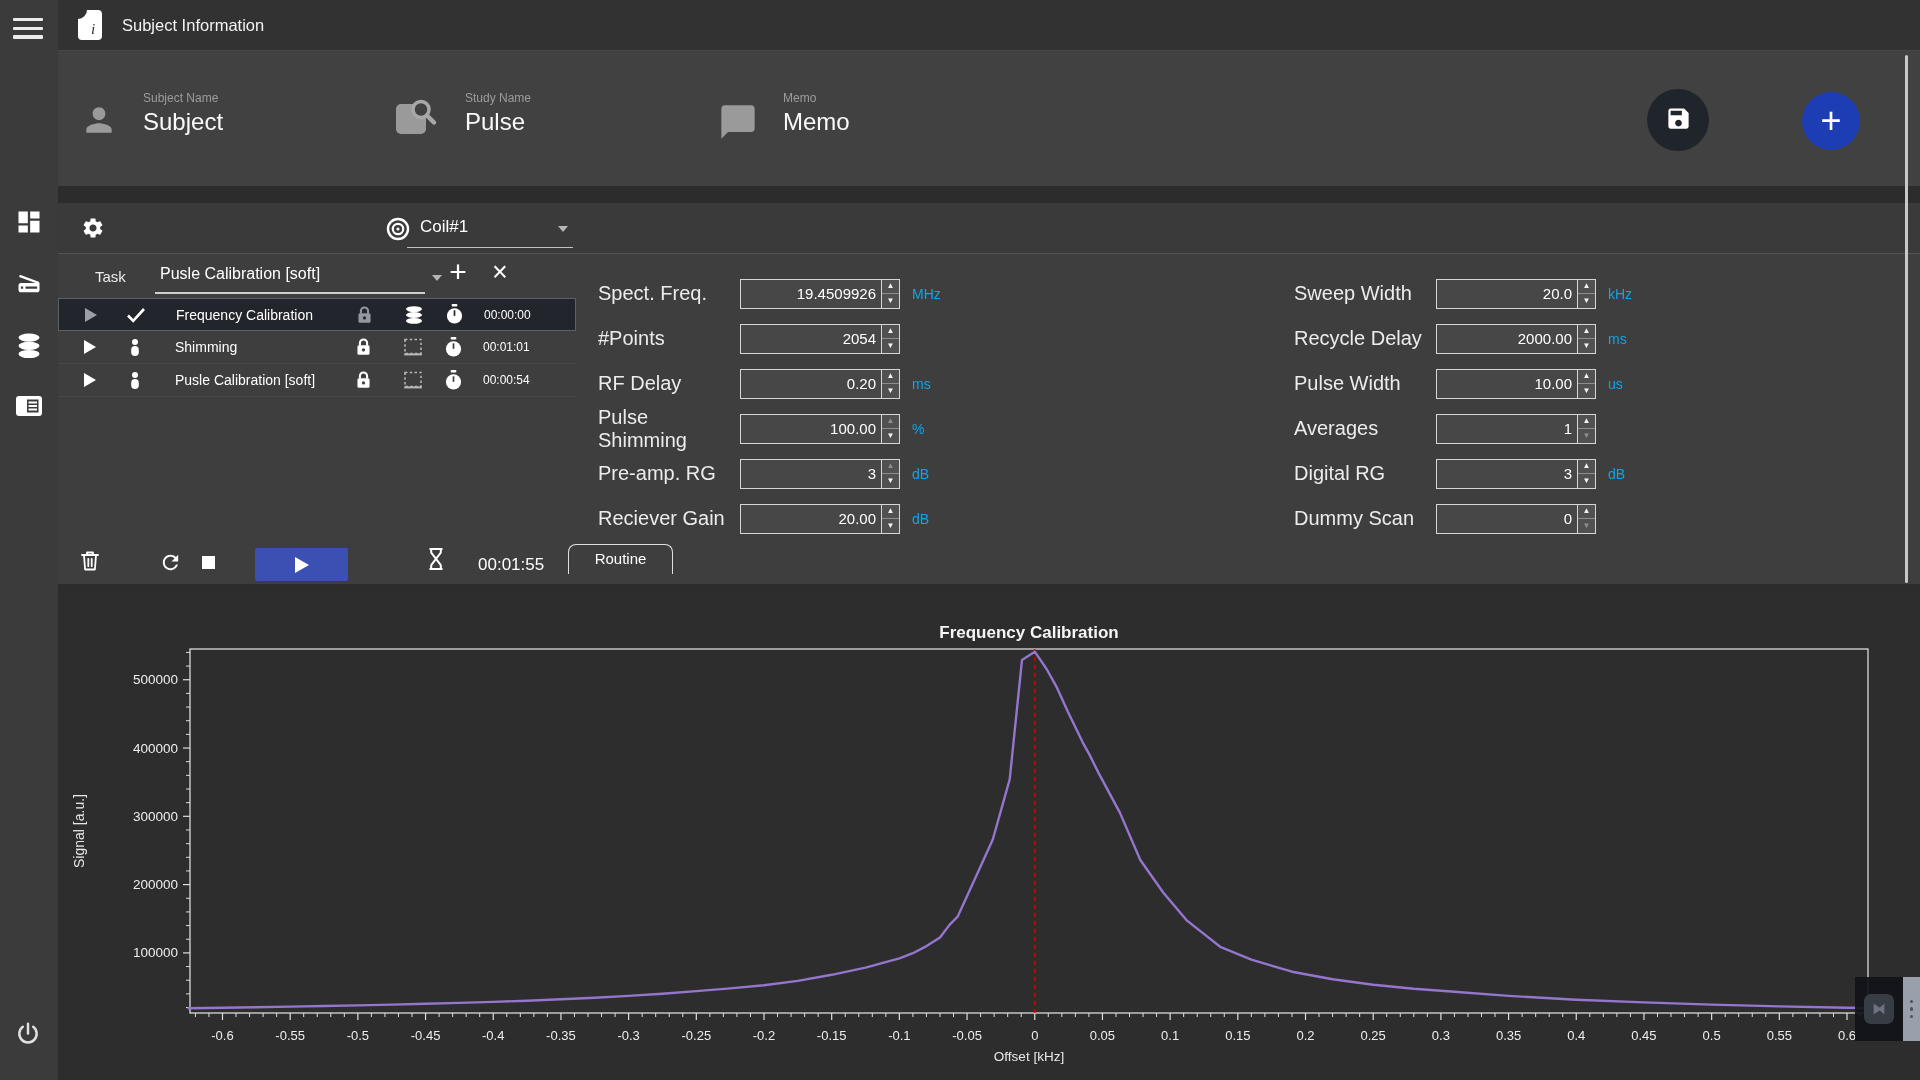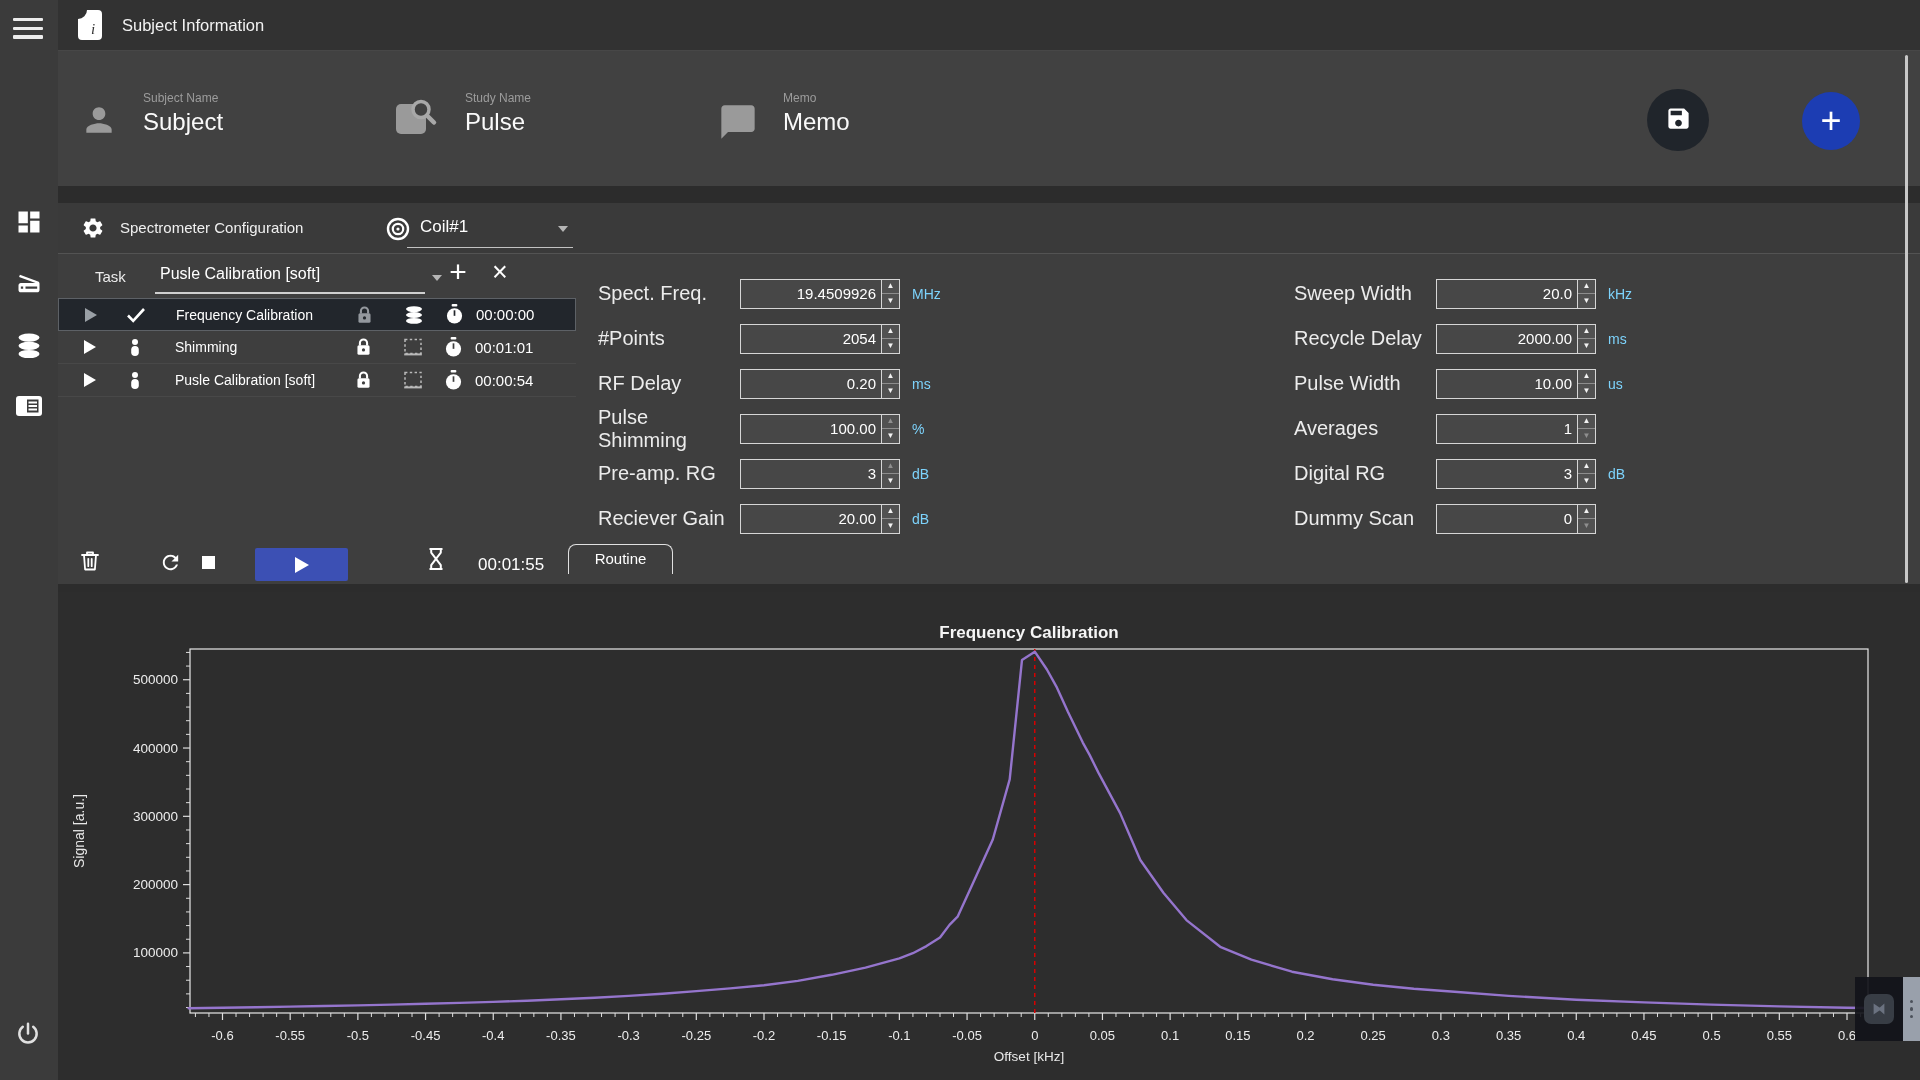--- a/index.html
+++ b/index.html
@@ -60,21 +60,21 @@
   .task-row{--rowbg:#3e3e3e;display:flex;align-items:center;height:33px;box-sizing:border-box;border-bottom:1px solid #484848;cursor:pointer;}
   .task-row.selected{--rowbg:#22262c;background:#22262c;border:1px solid #5d6166;}
   .t-play{margin-left:26px;width:0;height:0;border-left:12px solid #fff;border-top:7px solid transparent;border-bottom:7px solid transparent;}
   .task-row.selected .t-play{border-left-color:#9aa0a6;}
   .t-status{margin-left:29px;width:20px;display:flex;justify-content:center;}
   .t-name{margin-left:30px;width:178px;font-size:14px;color:#fff;white-space:nowrap;}
   .t-lock{width:20px;display:flex;justify-content:center;color:#fff;}
   .task-row.selected .t-lock{color:#94989e;}
   .t-storage{margin-left:28px;width:24px;display:flex;justify-content:center;}
   .t-clock{margin-left:18px;width:20px;display:flex;justify-content:center;}
-  .t-time{margin-left:12px;font-size:15px;color:#fff;}
+  .t-time{margin-left:20px;font-size:12px;color:#fff;}
 
   
   .ctl{position:absolute;cursor:pointer;color:#fff;}
   .ctl-trash{left:22px;top:347px;}
   .ctl-refresh{left:101px;top:348px;}
   .ctl-stop{left:144px;top:353px;width:13px;height:13px;background:#fff;}
   .ctl-play{left:197px;top:345px;width:93px;height:33px;background:#3c50b4;border-radius:2px;display:flex;align-items:center;justify-content:center;}
   .ctl-play i{width:0;height:0;border-left:14px solid #fff;border-top:8px solid transparent;border-bottom:8px solid transparent;}
   .ctl-hourglass{left:369px;top:344px;cursor:default;}
   .ctl-elapsed{left:420px;top:345px;height:33px;line-height:33px;font-size:17px;color:#fff;cursor:default;}
@@ -87,21 +87,21 @@
   .params.left{left:540px;}
   .params.right{left:1236px;}
   .param-row{display:flex;align-items:center;height:45px;}
   .p-label{width:142px;font-size:20px;color:#ececec;}
   .p-input{width:160px;height:30px;box-sizing:border-box;border:1px solid #d6d6d6;background:#474747;display:flex;align-items:stretch;cursor:text;}
   .p-value{flex:1;text-align:right;padding:0 5px;line-height:28px;font-size:15px;color:#fff;overflow:hidden;}
   .spinner{width:17px;border-left:1px solid #d6d6d6;display:flex;flex-direction:column;}
   .spin{flex:1;display:flex;align-items:center;justify-content:center;font-size:8px;color:#f2f2f2;background:#515151;cursor:pointer;line-height:1;}
   .spin+.spin{border-top:1px solid #8d8d8d;}
   .spin.dim{color:#8f8f8f;}
-  .p-unit{margin-left:12px;font-size:14px;color:#7dd3fc;width:42px;}
+  .p-unit{margin-left:12px;font-size:14px;color:#0ea5e9;width:42px;}
 
   
   .chart-panel{position:absolute;left:58px;top:592px;width:1862px;height:488px;background:#2d2d2d;}
   #chart-svg{position:absolute;left:0;top:0;}
 
   
   .vscroll{position:absolute;left:1905px;top:55px;width:3px;height:528px;background:#c8c8c8;border-radius:2px;z-index:7;}
 
   
   .float-widget{position:absolute;left:1855px;top:977px;width:65px;height:64px;display:flex;z-index:9;cursor:pointer;}
@@ -209,21 +209,20 @@
   </div>
 </section>
 
 <section class="config-panel">
   <div class="cfg-header">
     <span class="gear">
       <svg viewBox="0 0 24 24" width="24" height="24">
           <path fill="currentColor" d="M19.14 12.94c.04-.3.06-.61.06-.94 0-.32-.02-.64-.07-.94l2.03-1.58c.18-.14.23-.41.12-.61l-1.92-3.32c-.12-.22-.37-.29-.59-.22l-2.39.96c-.5-.38-1.03-.7-1.62-.94l-.36-2.54c-.04-.24-.24-.41-.48-.41h-3.84c-.24 0-.43.17-.47.41l-.36 2.54c-.59.24-1.13.57-1.62.94l-2.39-.96c-.22-.08-.47 0-.59.22L2.74 8.87c-.12.21-.08.47.12.61l2.03 1.58c-.05.3-.09.63-.09.94s.02.64.07.94l-2.03 1.58c-.18.14-.23.41-.12.61l1.92 3.32c.12.22.37.29.59.22l2.39-.96c.5.38 1.03.7 1.62.94l.36 2.54c.05.24.24.41.48.41h3.84c.24 0 .44-.17.47-.41l.36-2.54c.59-.24 1.13-.56 1.62-.94l2.39.96c.22.08.47 0 .59-.22l1.92-3.32c.12-.22.07-.47-.12-.61l-2.01-1.58zM12 15.6c-1.98 0-3.6-1.62-3.6-3.6s1.62-3.6 3.6-3.6 3.6 1.62 3.6 3.6-1.62 3.6-3.6 3.6z"></path>
         </svg>
     </span>
-    <span class="cfg-title">Spectrometer Configuration</span>
     <span class="coil-icon">
       <svg viewBox="0 0 26 26" width="26" height="26">
         <circle cx="13" cy="13" r="10" fill="none" stroke="#fff" stroke-width="2.4"></circle>
         <circle cx="13" cy="13" r="5.2" fill="none" stroke="#fff" stroke-width="2.2"></circle>
         <circle cx="13" cy="13" r="1.6" fill="#fff"></circle>
       </svg>
     </span>
     <span class="coil-value">Coil#1</span>
     <i class="caret coil-caret"></i>
     <div class="coil-underline"></div>

